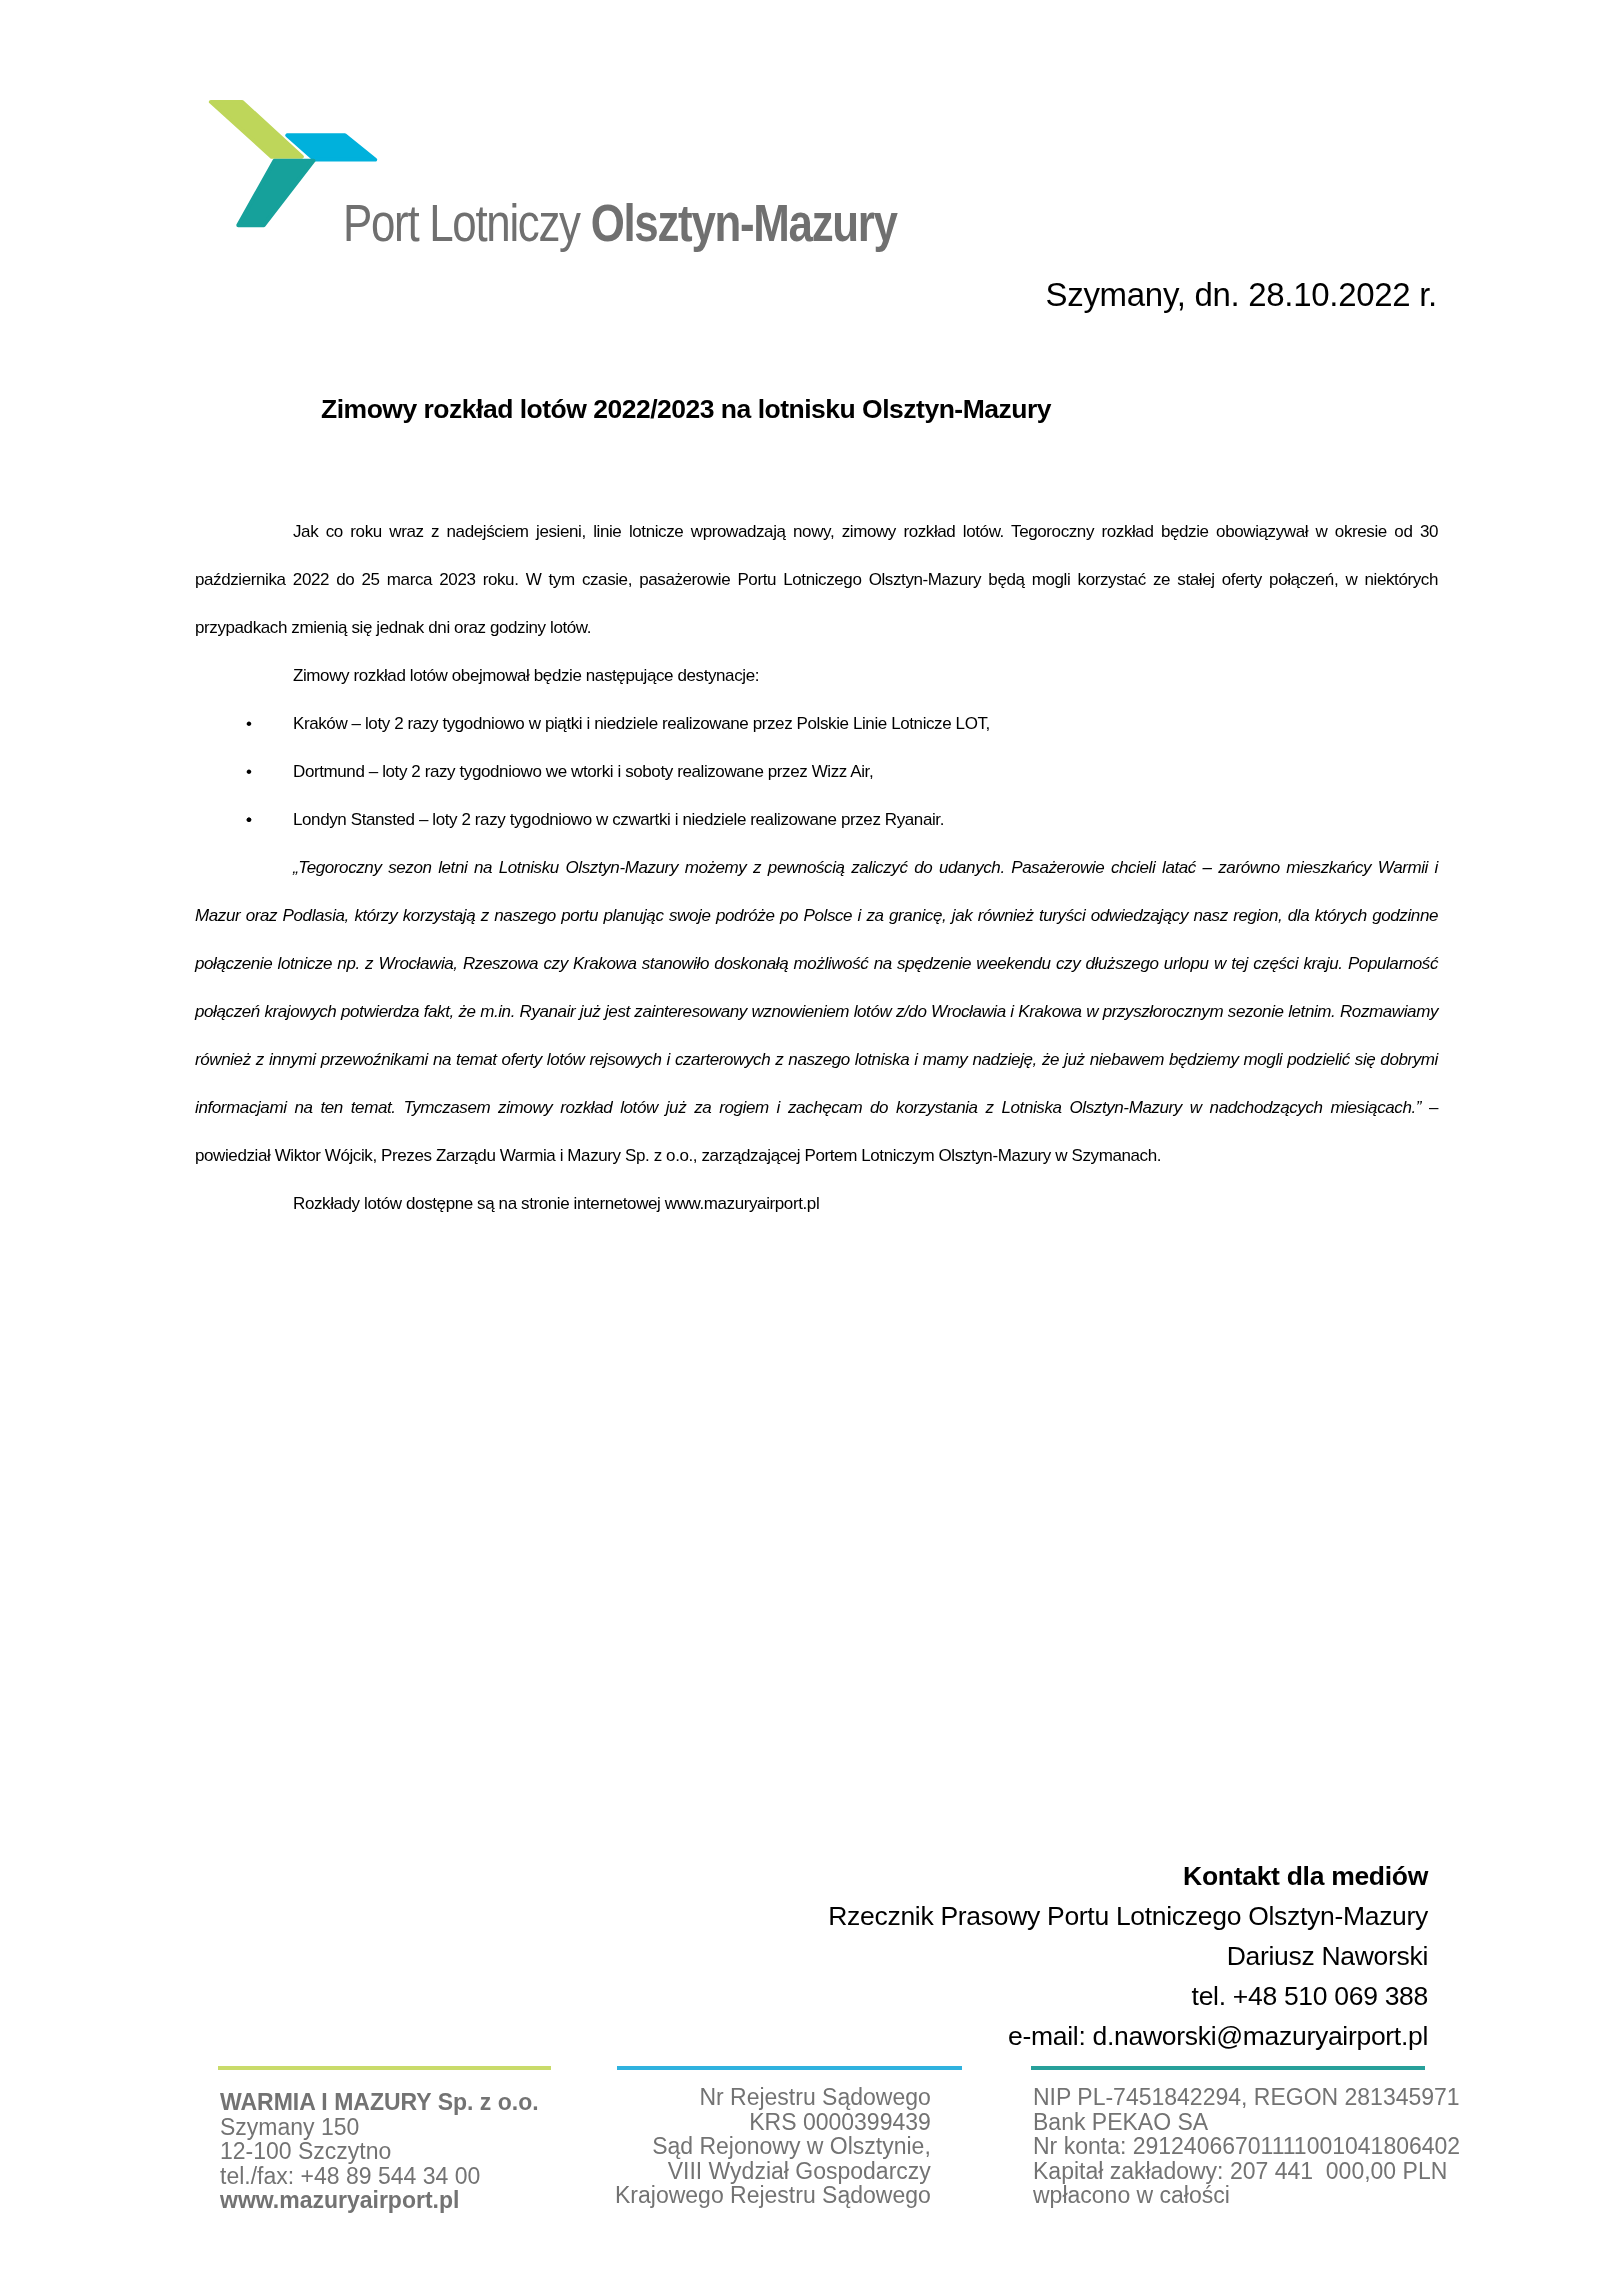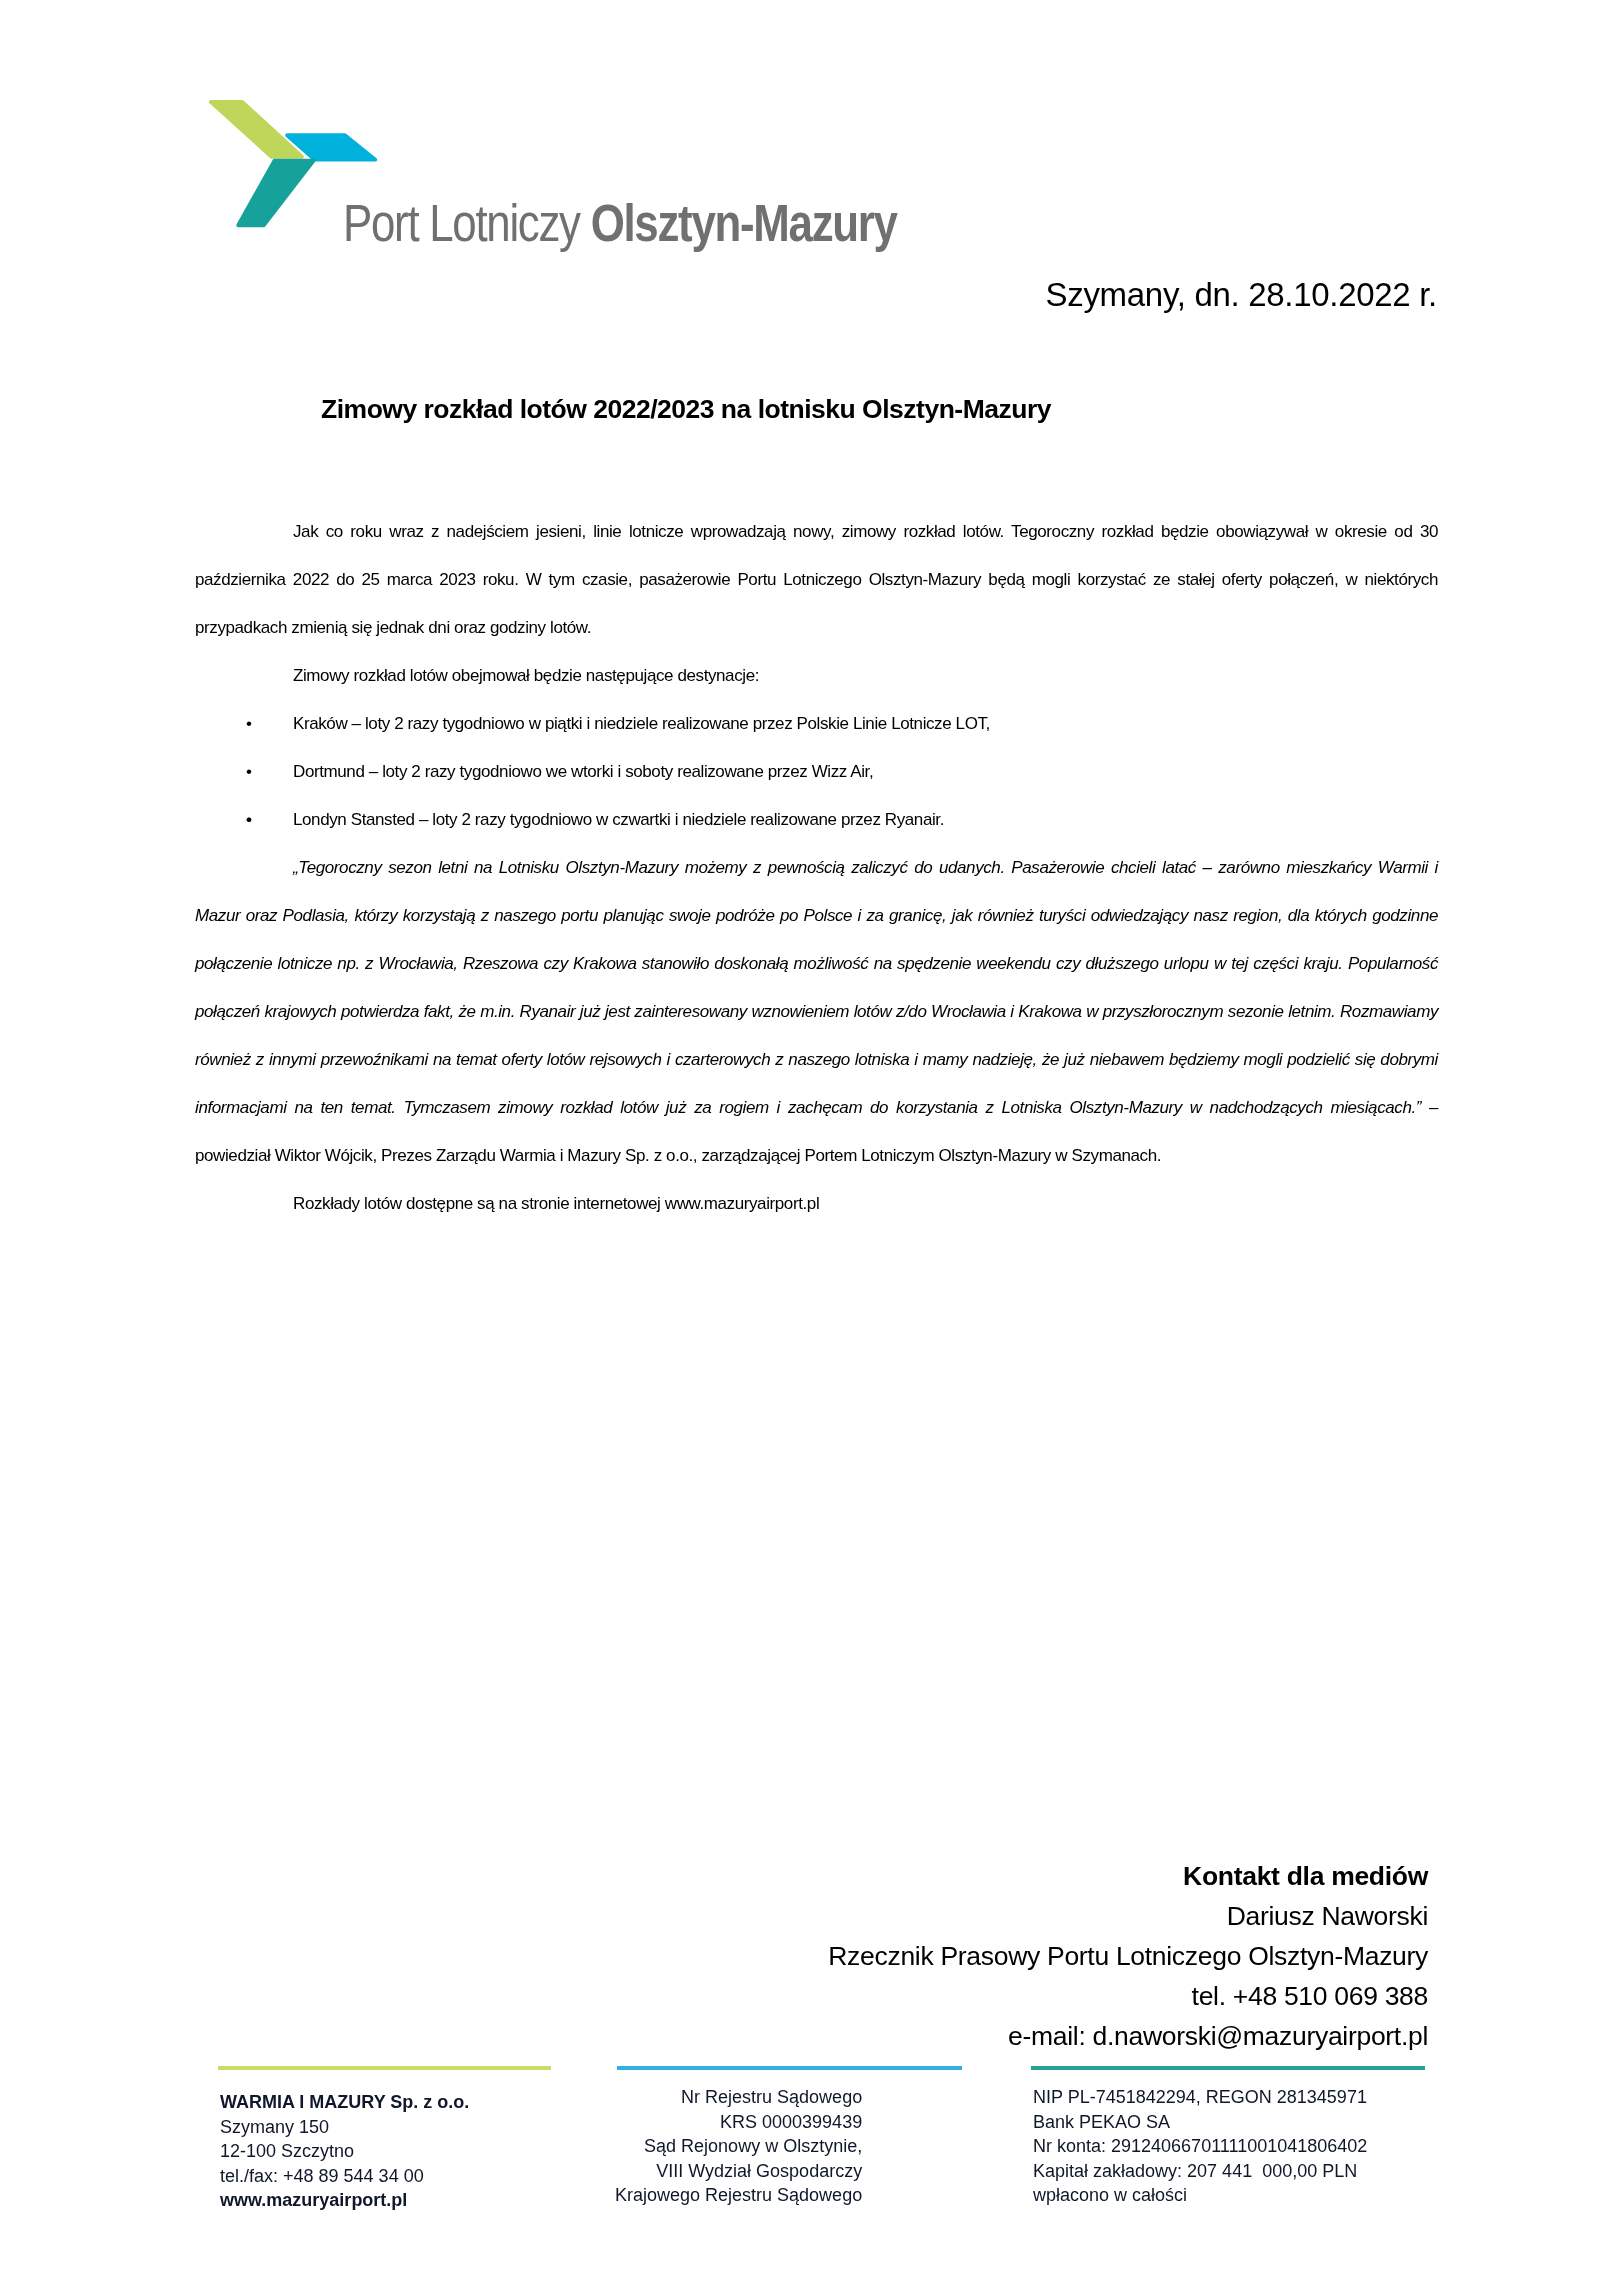--- a/index.html
+++ b/index.html
@@ -18,21 +18,21 @@
   .body p { margin: 0; text-align: justify; }
   .indent { text-indent: 98px; }
   .body ul { margin: 0; padding: 0; list-style: none; }
   .body li { position: relative; padding-left: 98px; text-align: justify; }
   .body li .bullet { position: absolute; left: 51px; top: 0; }
   .quote { font-style: italic; }
   .contact { position: absolute; right: 192px; top: 1856px; text-align: right; font-size: 26.5px;
              line-height: 40px; letter-spacing: -0.3px; }
   .contact .head { font-weight: bold; }
   .divider { position: absolute; top: 2066px; height: 3.9px; }
-  .footer-col { position: absolute; top: 2090px; font-size: 18px; line-height: 24.5px; color: #0f172a; }
+  .footer-col { position: absolute; top: 2090px; font-size: 23px; line-height: 24.5px; color: #737373; }
   .footer-col .b { font-weight: bold; }
 </style>
 </head>
 <body>
 
 <div class="logo">
   <svg width="235" height="137" viewBox="0 0 240 140">
     <path d="M10 4 L42 4 L103 60 L72 60 Z" fill="#bed65a" stroke="#bed65a" stroke-width="4" stroke-linejoin="round"></path>
     <path d="M88 38 L147 38 L178 63 L116 63 Z" fill="#00b1dc" stroke="#00b1dc" stroke-width="4" stroke-linejoin="round"></path>
     <path d="M75 64 L115 64 L64 130 L38 130 Z" fill="#16a19b" stroke="#16a19b" stroke-width="4" stroke-linejoin="round"></path>
@@ -52,22 +52,22 @@
     <li><span class="bullet">•</span><span>Dortmund – loty 2 razy tygodniowo we wtorki i soboty realizowane przez Wizz Air,</span></li>
     <li><span class="bullet">•</span></li>
     <li><span class="bullet">•</span><span>Londyn Stansted – loty 2 razy tygodniowo w czwartki i niedziele realizowane przez Ryanair.</span></li>
   </ul>
   <p class="indent"><span class="quote">„Tegoroczny sezon letni na Lotnisku Olsztyn-Mazury możemy z pewnością zaliczyć do udanych. Pasażerowie chcieli latać – zarówno mieszkańcy Warmii i Mazur oraz Podlasia, którzy korzystają z naszego portu planując swoje podróże po Polsce i za granicę, jak również turyści odwiedzający nasz region, dla których godzinne połączenie lotnicze np. z Wrocławia, Rzeszowa czy Krakowa stanowiło doskonałą możliwość na spędzenie weekendu czy dłuższego urlopu w tej części kraju. Popularność połączeń krajowych potwierdza fakt, że m.in. Ryanair już jest zainteresowany wznowieniem lotów z/do Wrocławia i Krakowa w przyszłorocznym sezonie letnim. Rozmawiamy również z innymi przewoźnikami na temat oferty lotów rejsowych i czarterowych z naszego lotniska i mamy nadzieję, że już niebawem będziemy mogli podzielić się dobrymi informacjami na ten temat. Tymczasem zimowy rozkład lotów już za rogiem i zachęcam do korzystania z Lotniska Olsztyn-Mazury w nadchodzących miesiącach.”</span><span> – powiedział Wiktor Wójcik, Prezes Zarządu Warmia i Mazury Sp. z o.o., zarządzającej Portem Lotniczym Olsztyn-Mazury w Szymanach.</span></p>
   <p class="indent">Rozkłady lotów dostępne są na stronie internetowej www.mazuryairport.pl</p>
 </div>
 
 <div class="contact">
   <div class="head">Kontakt dla mediów</div>
+  <div>Rzecznik Prasowy Portu Lotniczego Olsztyn-Mazury</div>
   <div>Dariusz Naworski</div>
-  <div>Rzecznik Prasowy Portu Lotniczego Olsztyn-Mazury</div>
   <div>tel. +48 510 069 388</div>
   <div>e-mail: d.naworski@mazuryairport.pl</div>
 </div>
 
 <div class="divider" style="left:218px;width:333px;background:#c9db6a;"></div>
 <div class="divider" style="left:617px;width:345px;background:#2fb2df;"></div>
 <div class="divider" style="left:1031px;width:394px;background:#27a09a;"></div>
 
 <div class="footer-col" style="left:220px;">
   <div class="b">WARMIA I MAZURY Sp. z o.o.</div>

